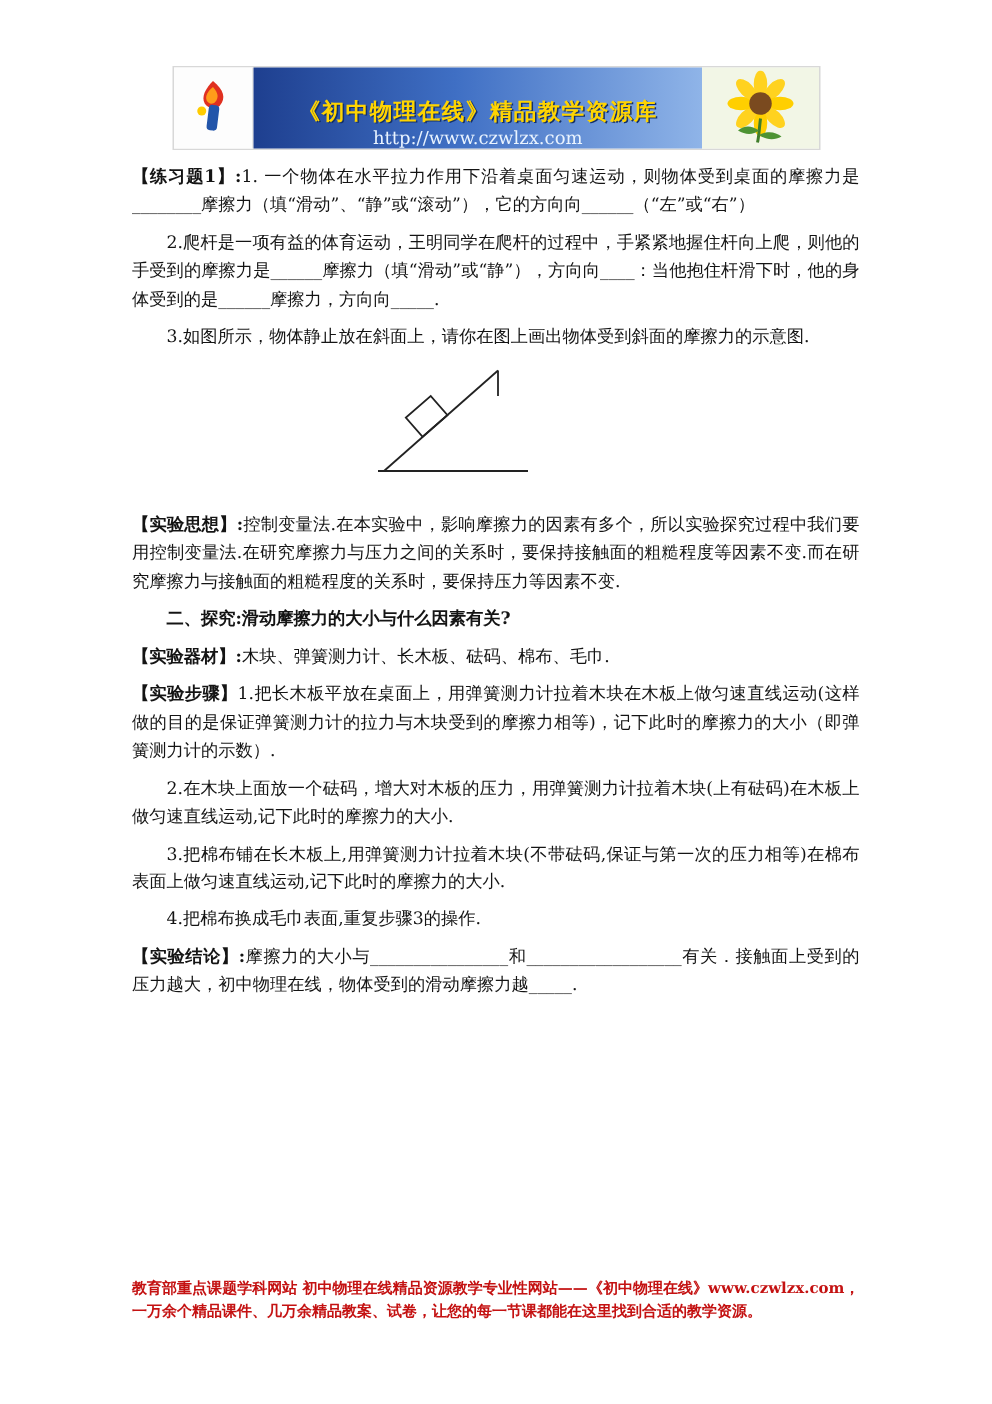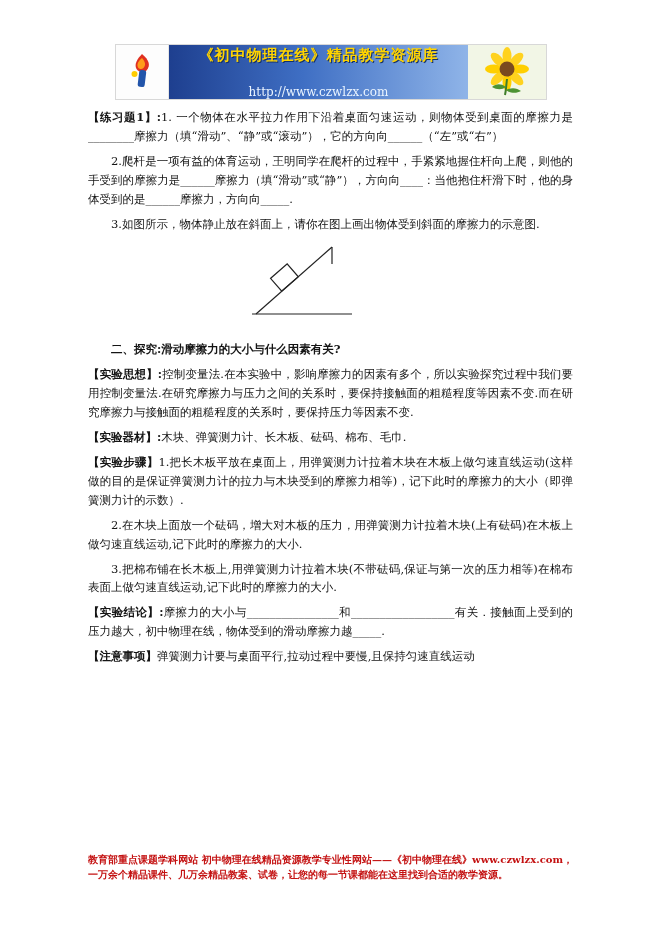--- a/index.html
+++ b/index.html
@@ -4,21 +4,21 @@
 <style>
   html,body{margin:0;padding:0;background:#ffffff;}
   .page{
     position:relative;width:661px;height:936px;background:#ffffff;overflow:hidden;
     font-family:"DejaVu Serif","Liberation Serif",serif;color:#141414;
   }
   
   .banner{position:absolute;top:44px;left:115px;width:432px;height:56px;display:flex;border:1px solid #d8d8d8;box-sizing:border-box;}
   .logo-box{width:52px;background:#fdfdfd;display:flex;align-items:center;justify-content:center;border-right:1px solid #e6e6e6;}
   .banner-mid{flex:1;background:linear-gradient(90deg,#1e3f8f 0%,#3f6fc4 45%,#8fb4e8 100%);
-    display:flex;flex-direction:column;justify-content:space-between;text-align:center;}
+    display:flex;flex-direction:column;justify-content:flex-end;text-align:center;}
   .banner-title{color:#ffd400;font-weight:bold;font-size:15px;letter-spacing:1px;text-shadow:1px 1px 0 #13306b;line-height:1.4;}
   .banner-url{color:#eaf4ff;font-size:12px;line-height:1.2;}
   .flower-box{width:78px;background:#f2f6e6;display:flex;align-items:center;justify-content:center;}
   
   .content{position:absolute;top:108px;left:88px;width:485px;font-size:11.5px;line-height:1.65;text-align:justify;}
   .content p{margin:0 0 6px 0;}
   .indent{text-indent:2em;}
   .heading{font-weight:bold;text-indent:2em;}
   b.lab{font-weight:bold;}
   
@@ -80,35 +80,35 @@
       <svg width="130" height="86" viewBox="0 0 130 86">
         <line x1="4" y1="74" x2="104" y2="74" stroke="#222" stroke-width="1.2"></line>
         <line x1="8" y1="74" x2="84" y2="7" stroke="#222" stroke-width="1.2"></line>
         <line x1="84" y1="7" x2="84" y2="24" stroke="#222" stroke-width="1.2"></line>
         <g transform="translate(42,44) rotate(-41)">
           <rect x="-11" y="-17" width="22" height="17" fill="none" stroke="#222" stroke-width="1.2"></rect>
         </g>
       </svg>
     </div>
 
+    <p class="para"><b class="lab">【实验思想】:</b><span>控制变量法.在本实验中，影响摩擦力的因素有多个，所以实验探究过程中我们要用控制变量法.在研究摩擦力与压力之间的关系时，要保持接触面的粗糙程度等因素不变.而在研究摩擦力与接触面的粗糙程度的关系时，要保持压力等因素不变.</span></p>
+
     <p class="para heading">二、探究:滑动摩擦力的大小与什么因素有关?</p>
-
-    <p class="para"><b class="lab">【实验思想】:</b><span>控制变量法.在本实验中，影响摩擦力的因素有多个，所以实验探究过程中我们要用控制变量法.在研究摩擦力与压力之间的关系时，要保持接触面的粗糙程度等因素不变.而在研究摩擦力与接触面的粗糙程度的关系时，要保持压力等因素不变.</span></p>
 
 
     <p class="para"><b class="lab">【实验器材】:</b><span>木块、弹簧测力计、长木板、砝码、棉布、毛巾.</span></p>
 
     <p class="para"><b class="lab">【实验步骤】</b><span>1.把长木板平放在桌面上，用弹簧测力计拉着木块在木板上做匀速直线运动(这样做的目的是保证弹簧测力计的拉力与木块受到的摩擦力相等)，记下此时的摩擦力的大小（即弹簧测力计的示数）.</span></p>
 
     <p class="para indent">2.在木块上面放一个砝码，增大对木板的压力，用弹簧测力计拉着木块(上有砝码)在木板上做匀速直线运动,记下此时的摩擦力的大小.</p>
 
     <p class="para indent">3.把棉布铺在长木板上,用弹簧测力计拉着木块(不带砝码,保证与第一次的压力相等)在棉布表面上做匀速直线运动,记下此时的摩擦力的大小.</p>
 
+    <p class="para indent">4.把棉布换成毛巾表面,重复步骤3的操作.</p>
 
     <p class="para"><b class="lab">【实验结论】:</b><span>摩擦力的大小与________________和__________________有关．接触面上受到的压力越大，初中物理在线，物体受到的滑动摩擦力越_____.</span></p>
 
-    <p class="para"><b class="lab">【注意事项】</b><span>弹簧测力计要与桌面平行,拉动过程中要慢,且保持匀速直线运动</span></p>
 
   </div>
 
   <div class="footer">教育部重点课题学科网站 初中物理在线精品资源教学专业性网站——《初中物理在线》www.czwlzx.com，一万余个精品课件、几万余精品教案、试卷，让您的每一节课都能在这里找到合适的教学资源。</div>
 
 </div>
 
 </body></html>

